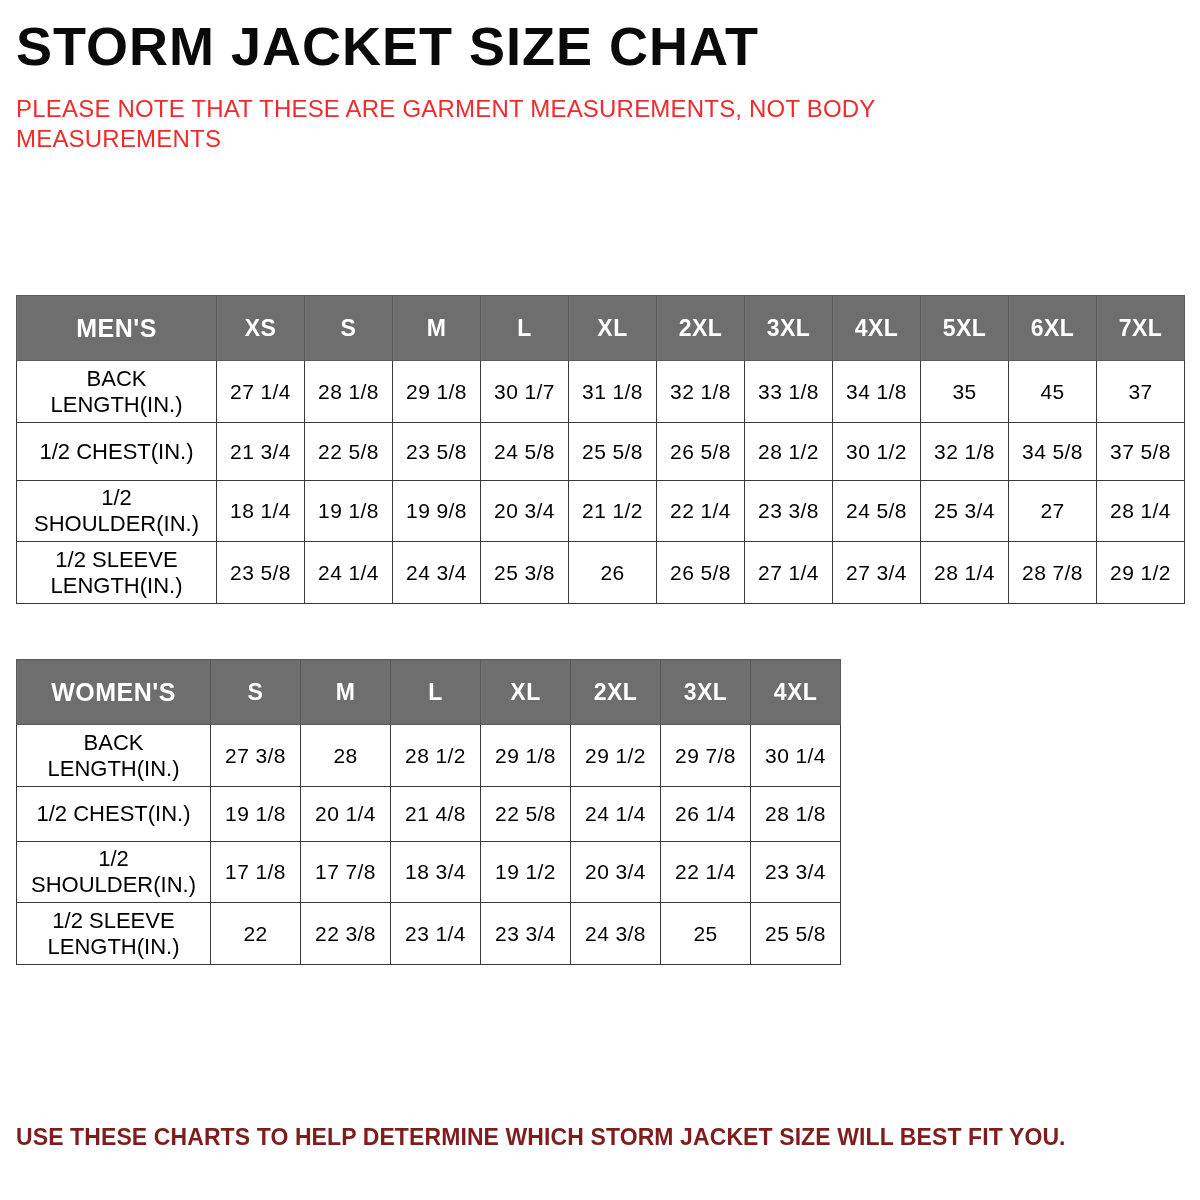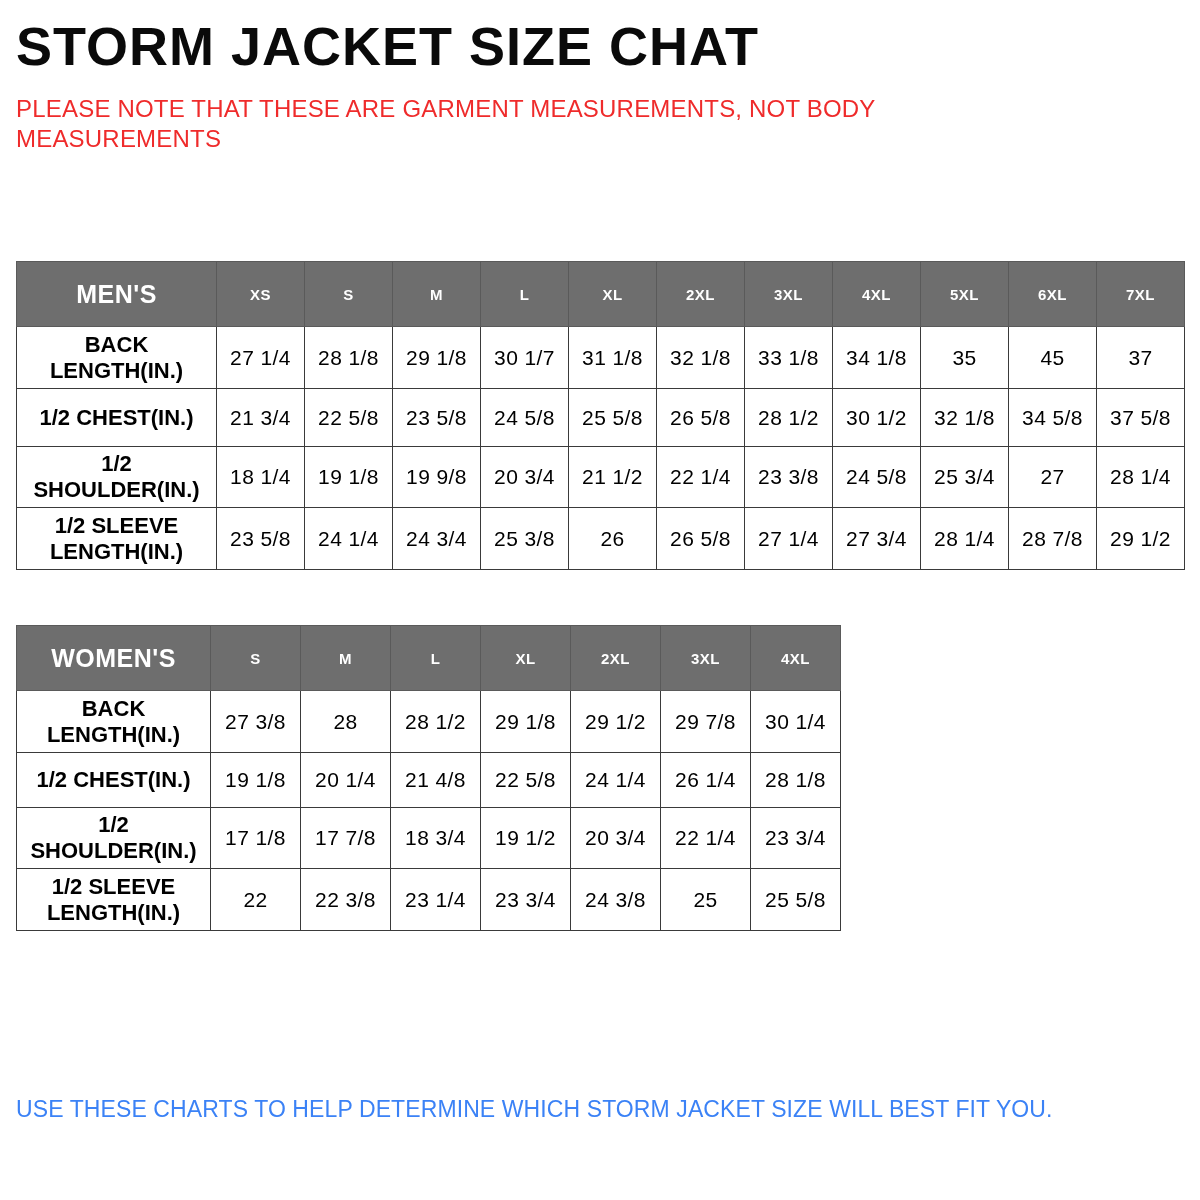--- a/index.html
+++ b/index.html
@@ -43,63 +43,64 @@
     line-height: 30px;
     font-weight: 400;
     color: #ef2b2b;
     max-width: 960px;
     letter-spacing: 0.2px;
   }
 
   .note-bottom {
     position: absolute;
     left: 16px;
-    top: 1072px;
+    top: 1100px;
     font-size: 23px;
     line-height: 28px;
-    font-weight: 400;
-    color: #3b82f6;
+    font-weight: 700;
+    color: #7f1d1d;
     letter-spacing: 0.1px;
     white-space: nowrap;
   }
 
   
   .chart-table {
     border-collapse: collapse;
     table-layout: fixed;
     background: #ffffff;
+    margin-top: 34px;
   }
 
   .chart-table th,
   .chart-table td {
     border: 1px solid #3a3a3a;
     text-align: center;
     vertical-align: middle;
     font-family: "Liberation Sans", sans-serif;
     color: #000000;
   }
 
   .chart-table thead th {
     background: #6e6e6e;
     color: #ffffff;
-    font-size: 15px;
+    font-size: 23px;
     font-weight: 700;
     height: 62px;
     border-color: #5a5a5a;
     letter-spacing: 0.5px;
   }
 
   .chart-table thead th.corner {
     font-size: 25px;
   }
 
   .chart-table tbody th {
     background: #ffffff;
     font-size: 22px;
-    font-weight: 700;
+    font-weight: 400;
     line-height: 26px;
     padding: 4px 4px;
   }
 
   .chart-table tbody td {
     font-size: 21px;
     font-weight: 400;
     letter-spacing: 0.4px;
   }
 

